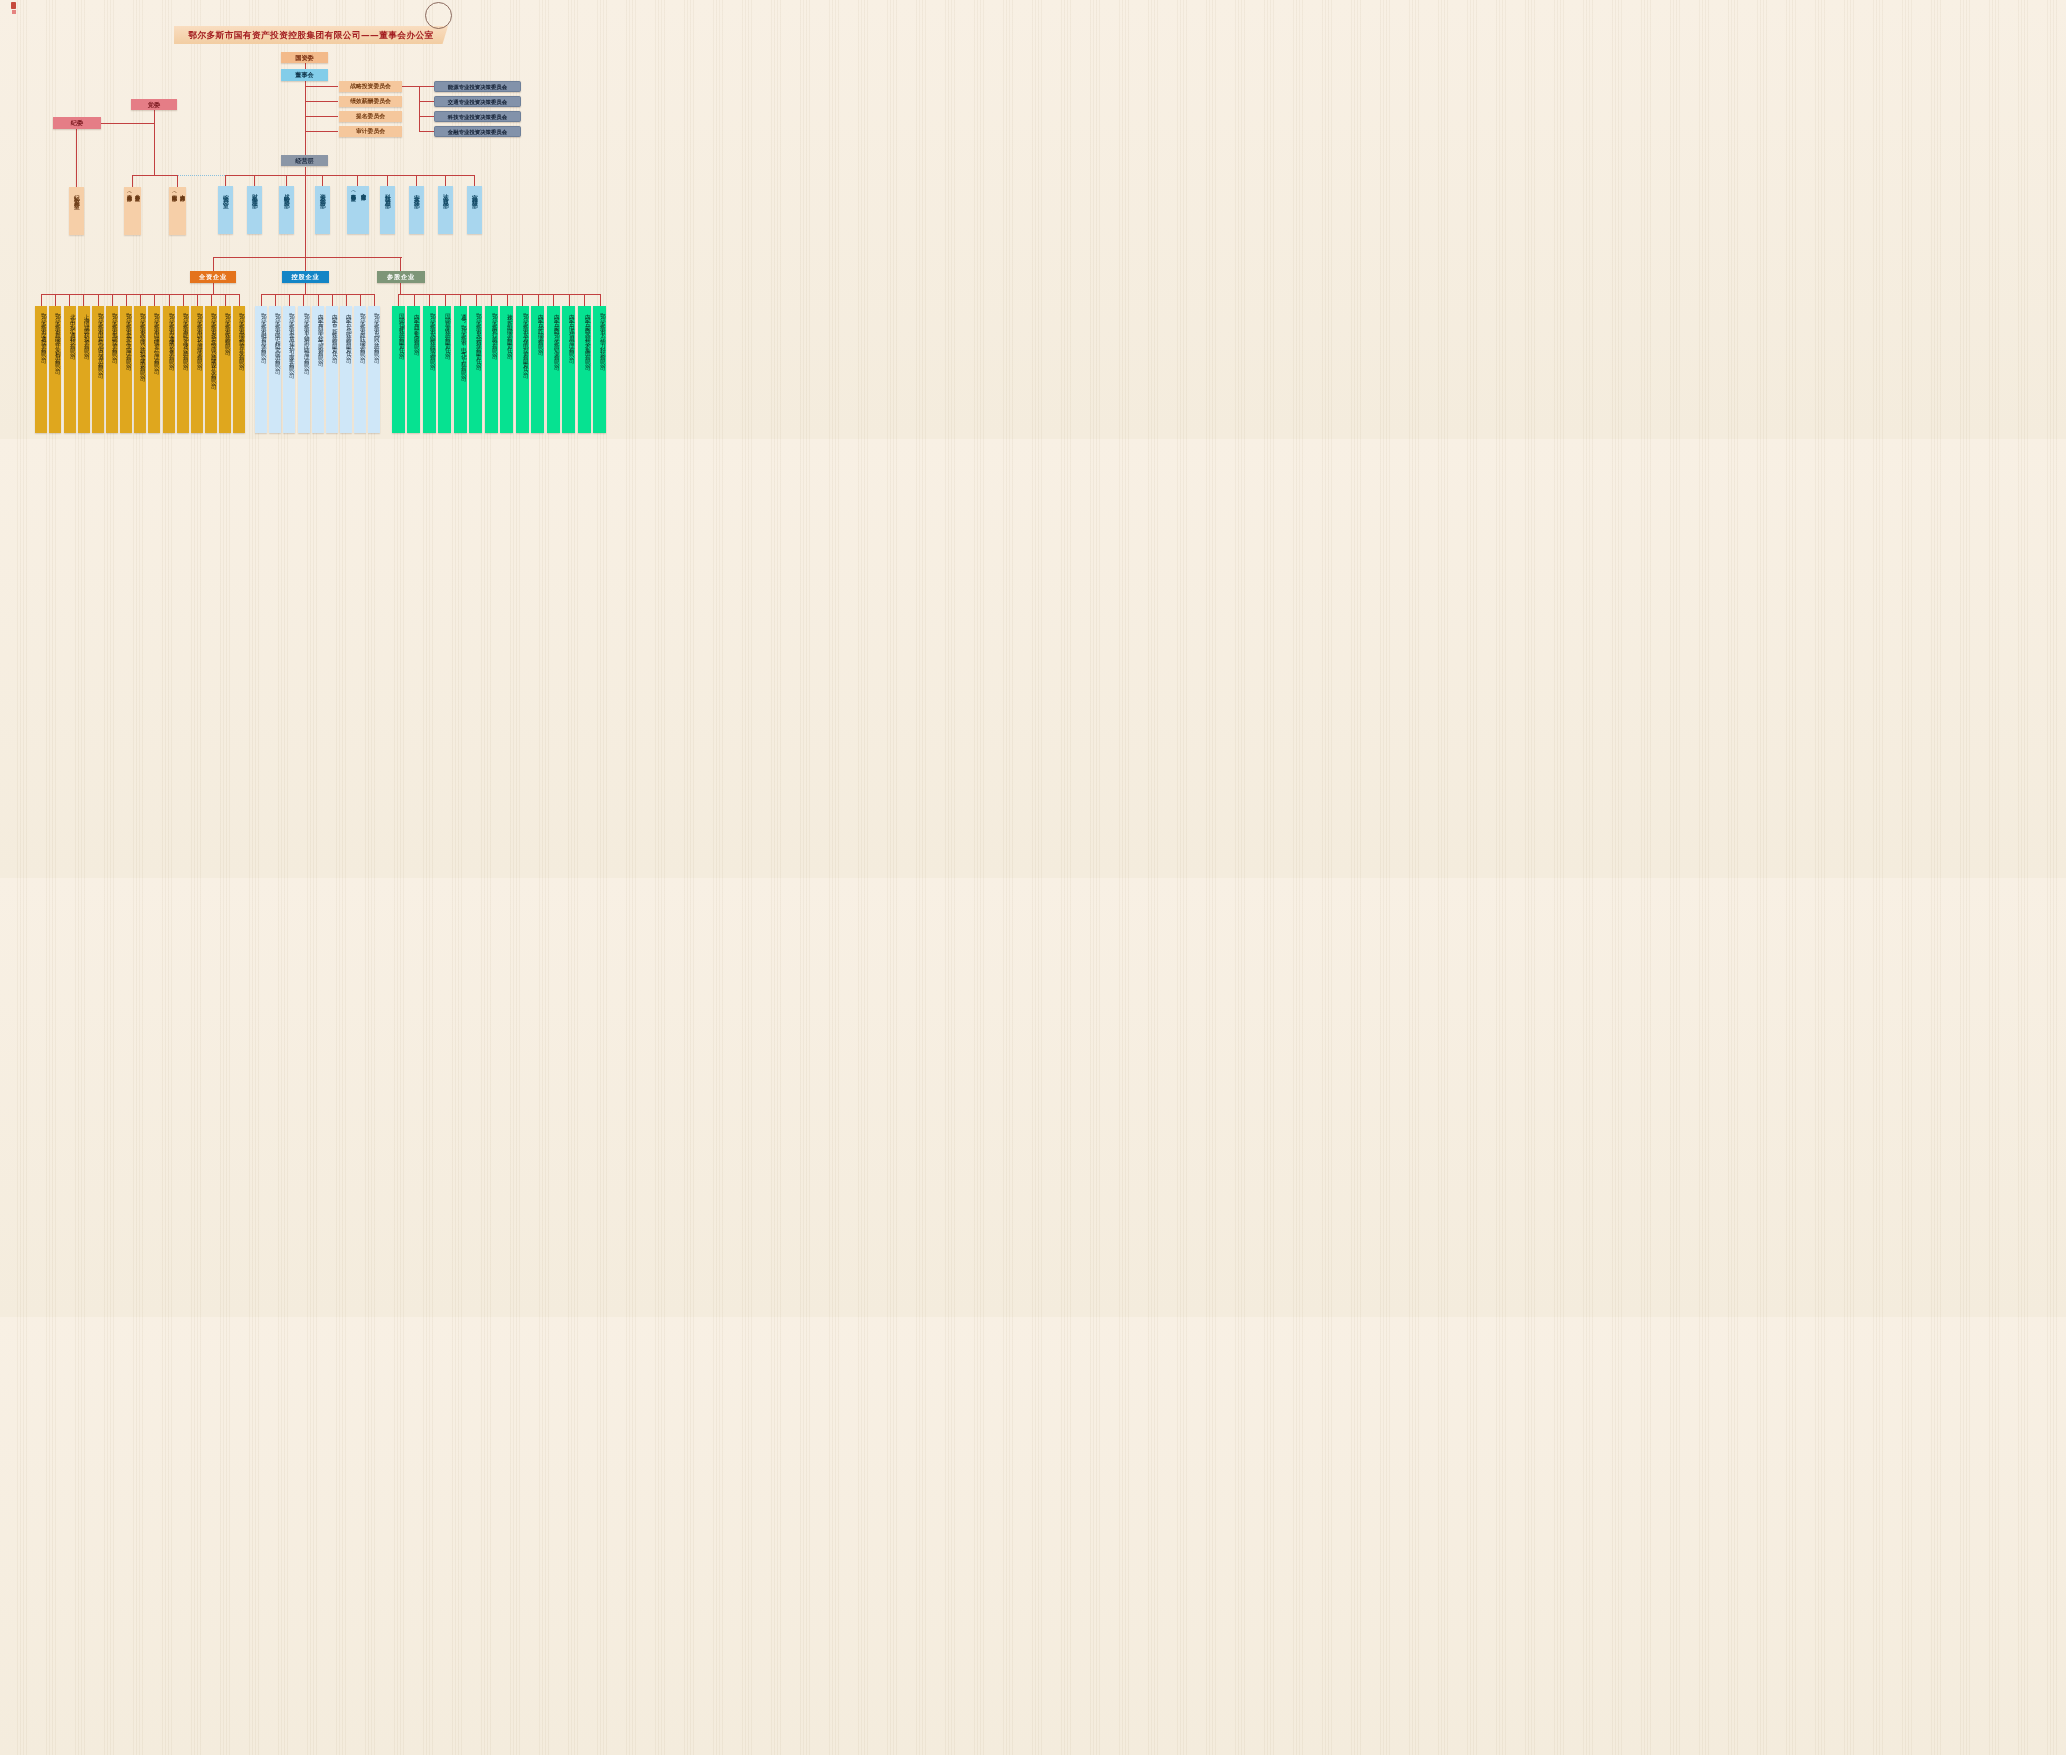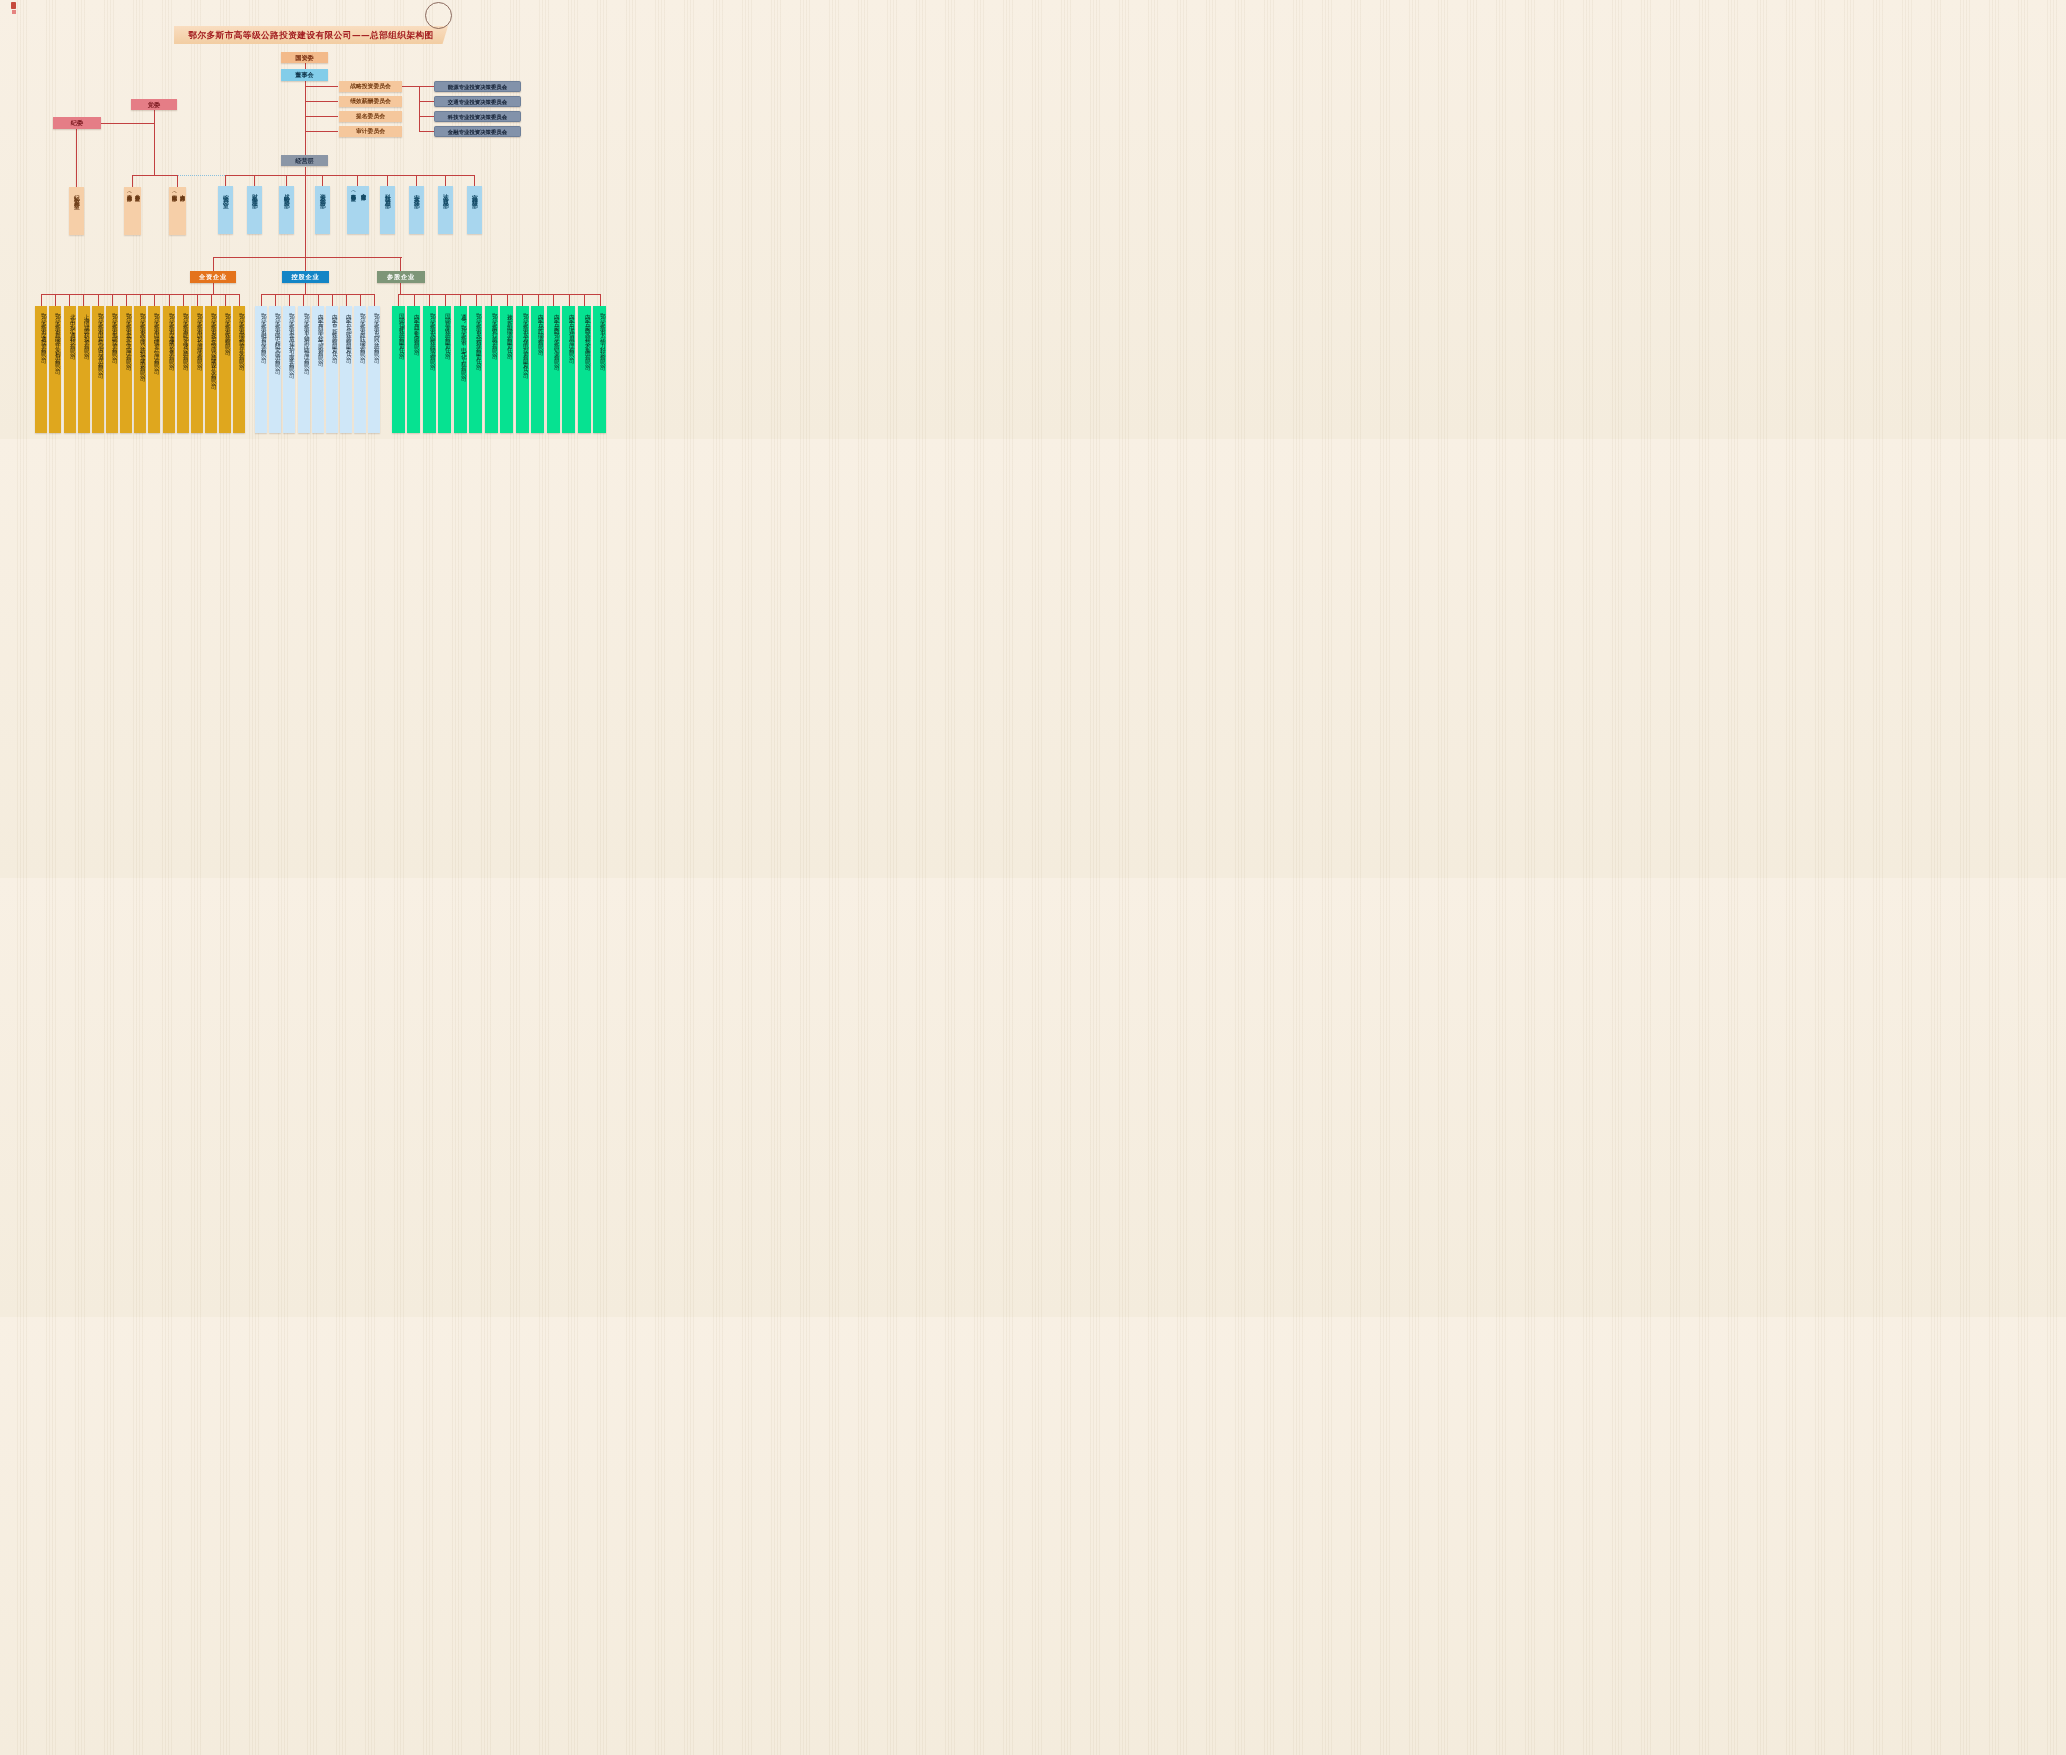--- a/index.html
+++ b/index.html
@@ -85,21 +85,21 @@
 </style>
 </head>
 <body>
 
 <div id="stage">
 
   <div class="corner-mark"></div>
   <div class="corner-mark2"></div>
 
   <div class="banner">
-    <div class="banner-text">鄂尔多斯市高等级公路投资建设有限公司——总部组织架构图</div>
+    <div class="banner-text">鄂尔多斯市国有资产投资控股集团有限公司——董事会办公室</div>
   </div>
   <div class="ring"></div>
 
   <div class="node guoziwei">国资委</div>
   <div class="node dongshihui">董事会</div>
   <div class="node dangwei">党委</div>
   <div class="node jiwei">纪委</div>
   <div class="node jingyingceng">经营层</div>
 
   <div class="vbox peach jijian">纪检监察室</div>

